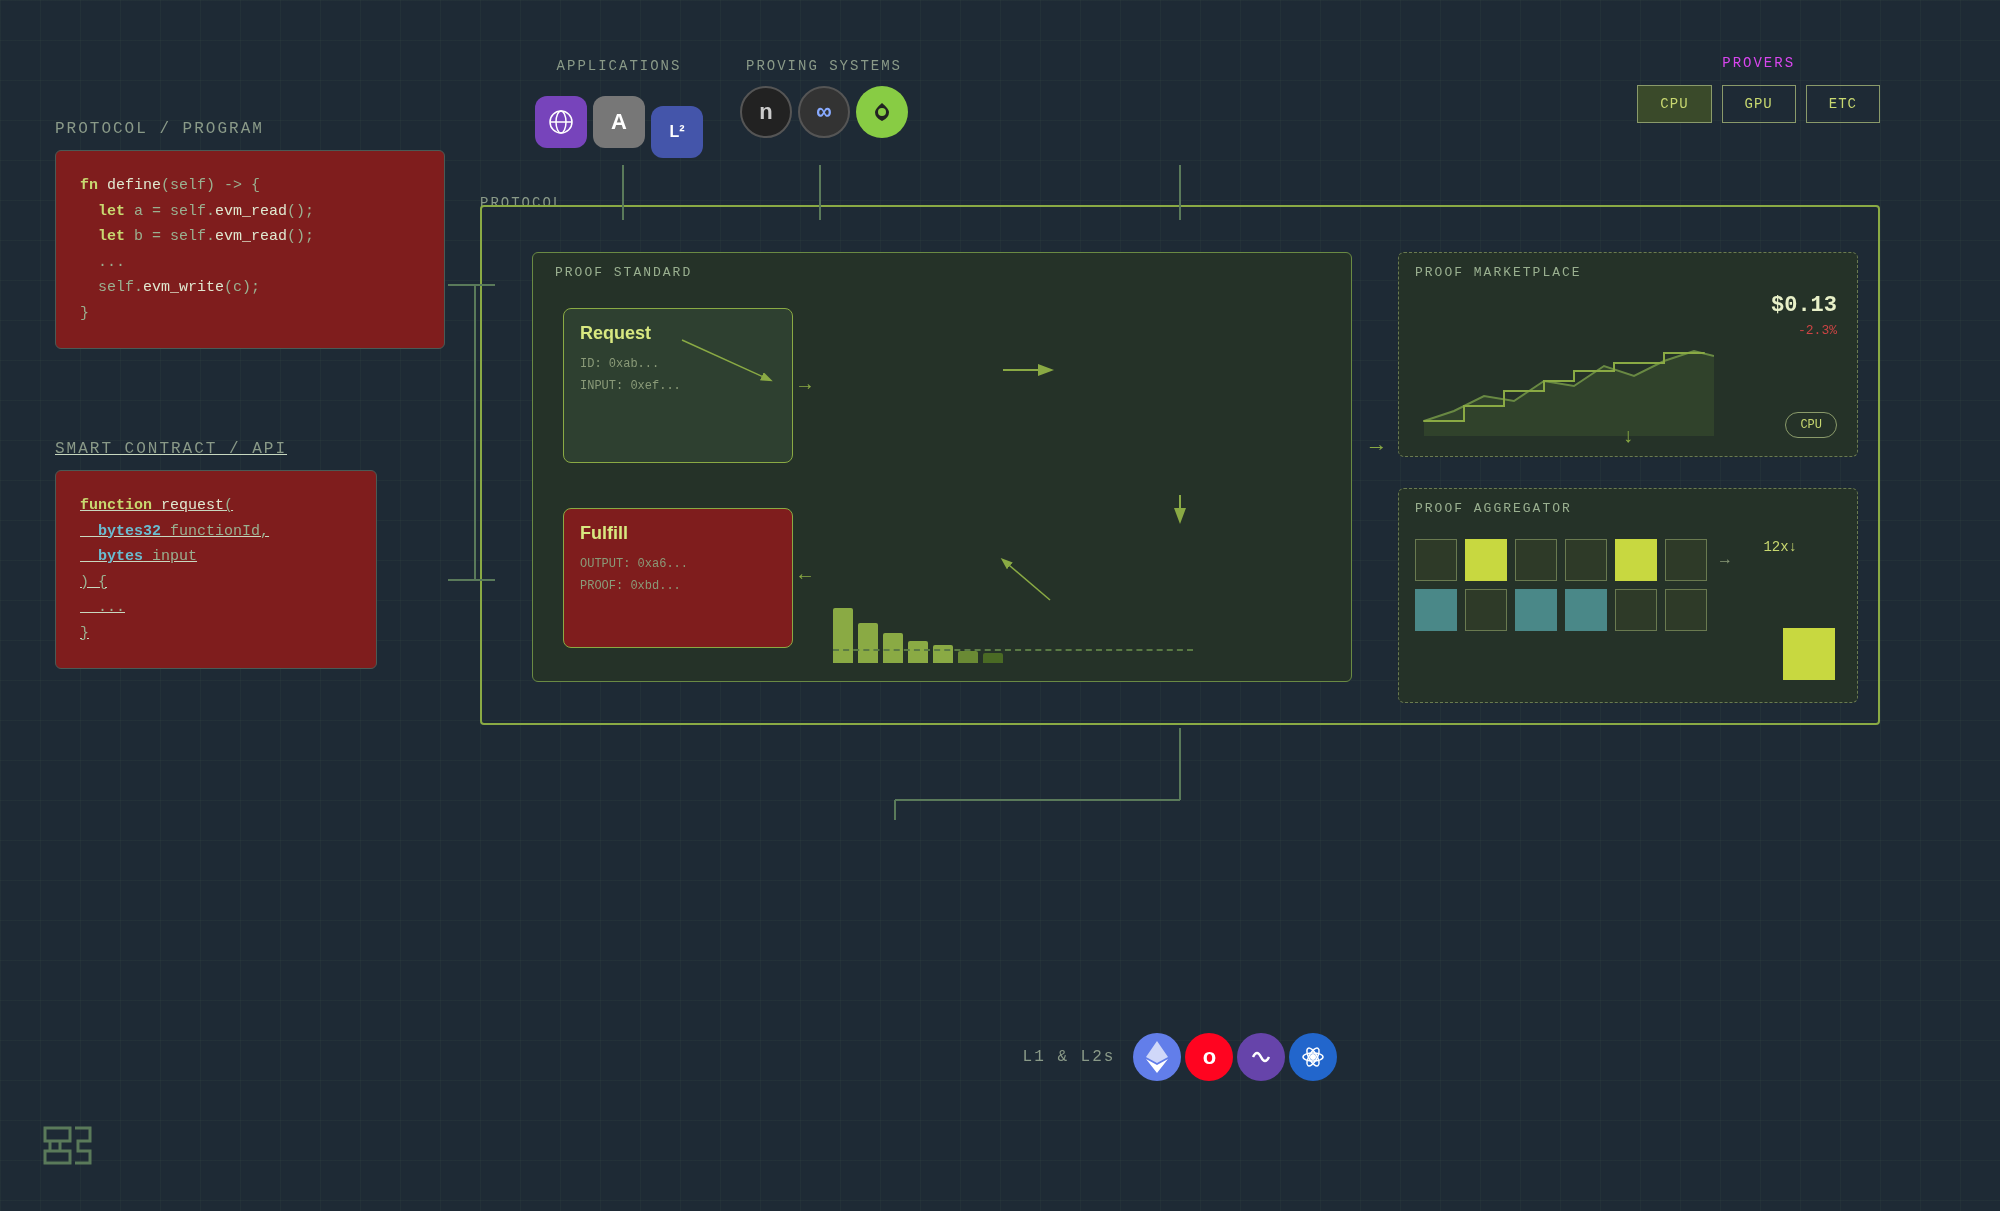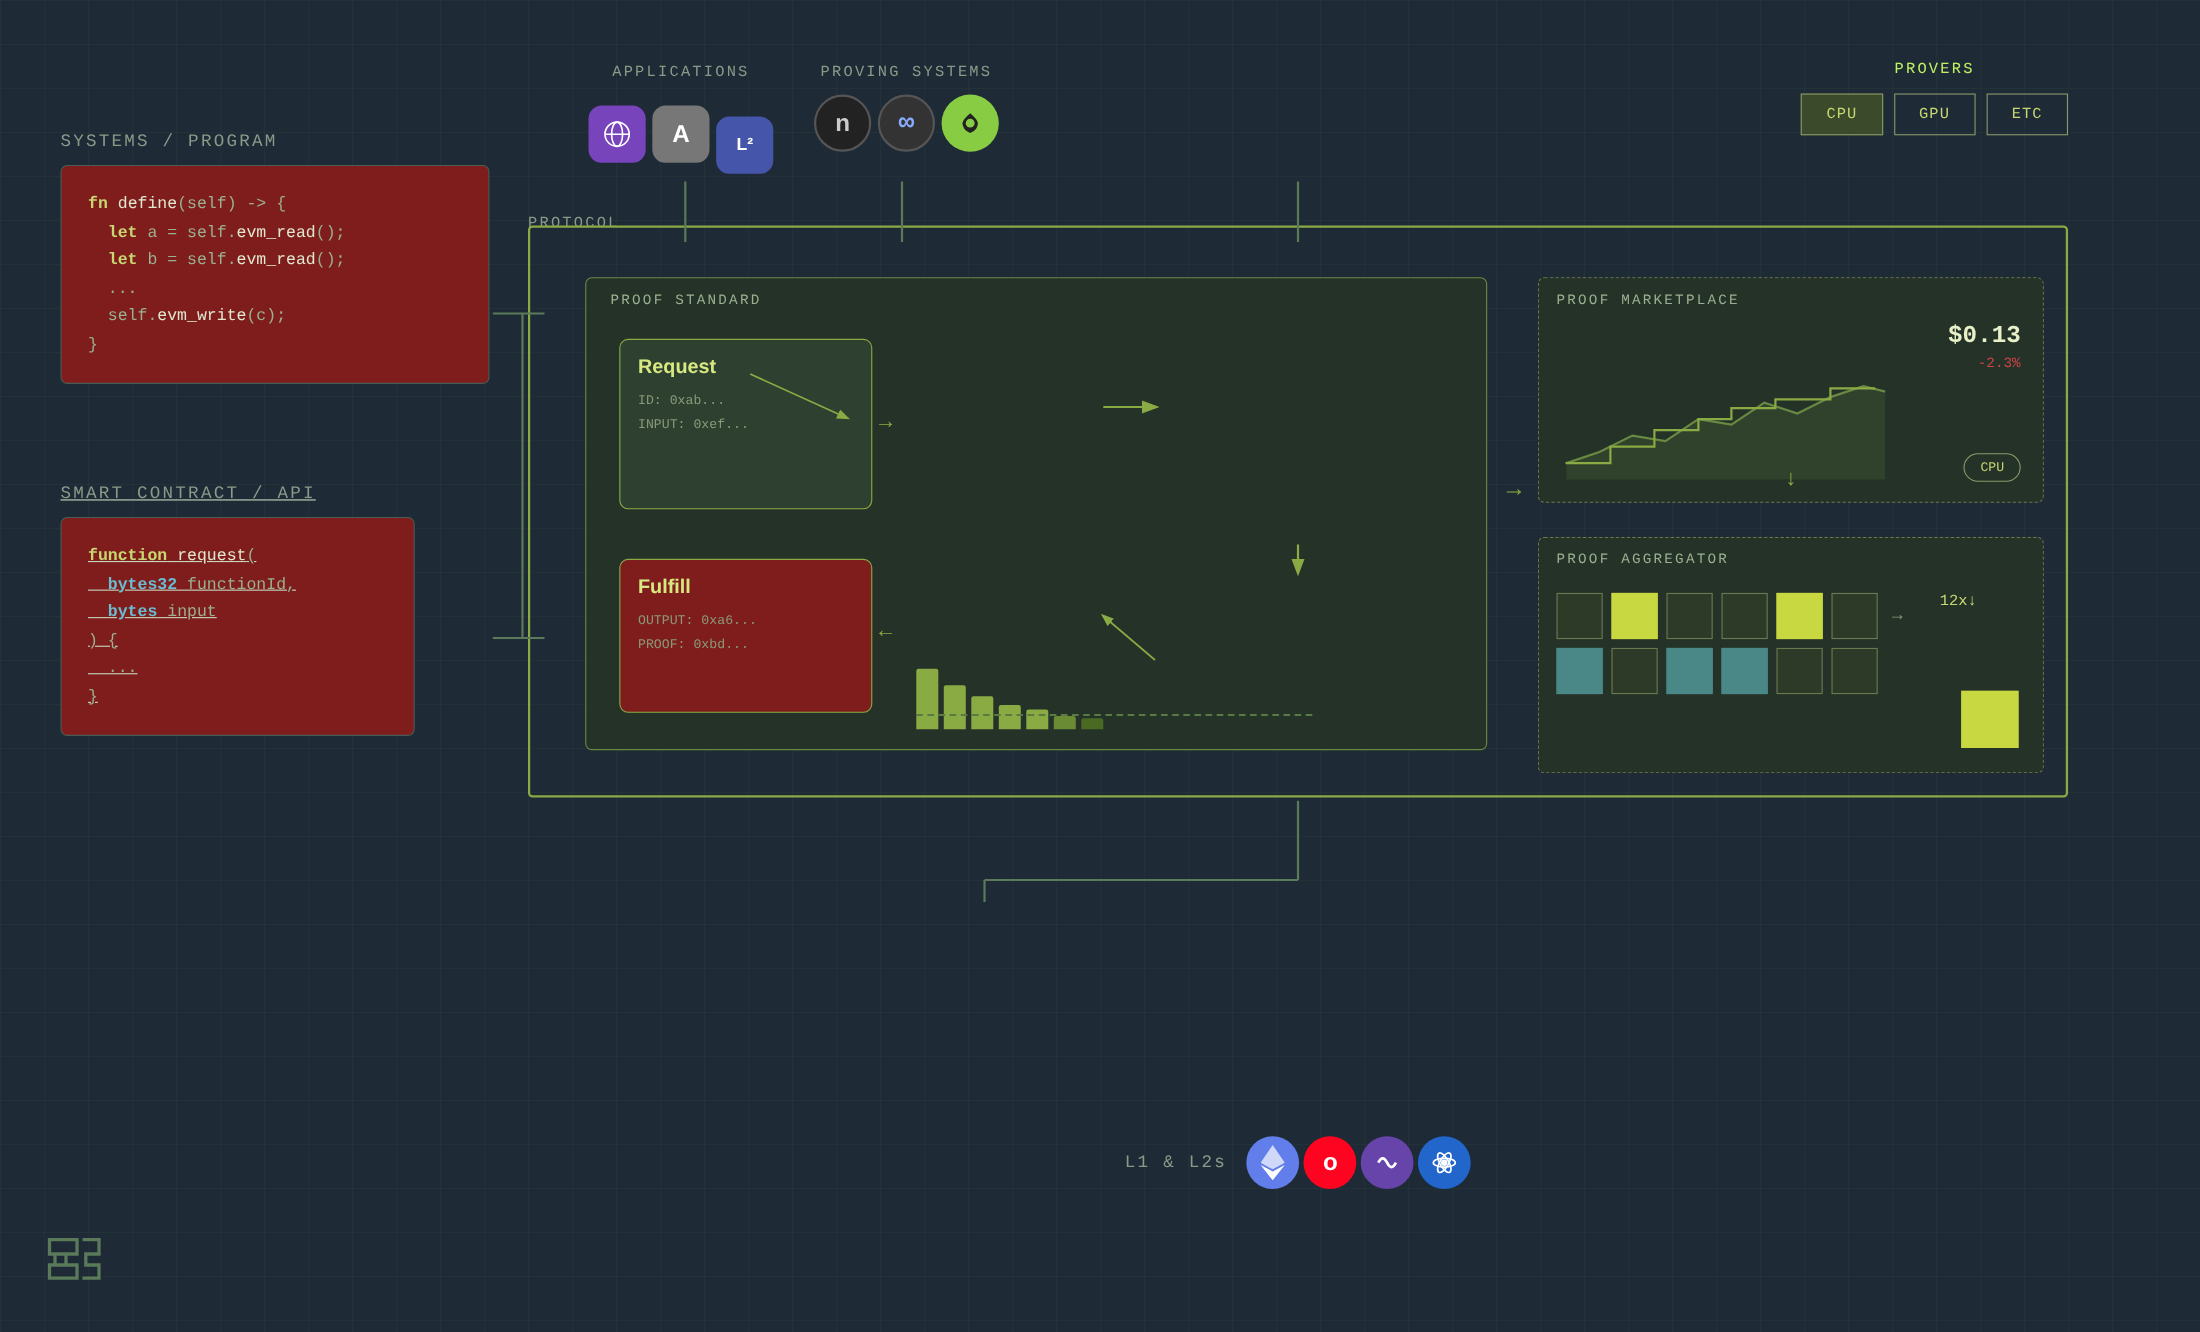--- a/index.html
+++ b/index.html
@@ -124,21 +124,21 @@
     
     .provers-group {
       position: absolute;
       top: 55px;
       right: 120px;
     }
 
     .provers-label {
       font-size: 14px;
       letter-spacing: 2px;
-      color: #bef264;
+      color: #d946ef;
       margin-bottom: 14px;
       text-align: center;
     }
 
     .prover-boxes {
       display: flex;
       gap: 10px;
     }
 
     .prover-box {
@@ -482,21 +482,21 @@
   <defs>
     <marker id="arr" markerWidth="8" markerHeight="8" refX="6" refY="3" orient="auto">
       <path d="M0,0 L0,6 L8,3 z" fill="#8aaa44"></path>
     </marker>
   </defs>
 </svg>
 
 <div class="main-container">
 
   <div class="circuit-section">
-    <div class="section-label">SYSTEMS / PROGRAM</div>
+    <div class="section-label">PROTOCOL / PROGRAM</div>
     <div class="code-box">
       <span class="kw">fn</span> <span class="fn">define</span>(self) -&gt; {<br>
       &nbsp;&nbsp;<span class="kw">let</span> a = self.<span class="fn">evm_read</span>();<br>
       &nbsp;&nbsp;<span class="kw">let</span> b = self.<span class="fn">evm_read</span>();<br>
       &nbsp;&nbsp;...<br>
       &nbsp;&nbsp;self.<span class="fn">evm_write</span>(c);<br>
       }
     </div>
   </div>
 

